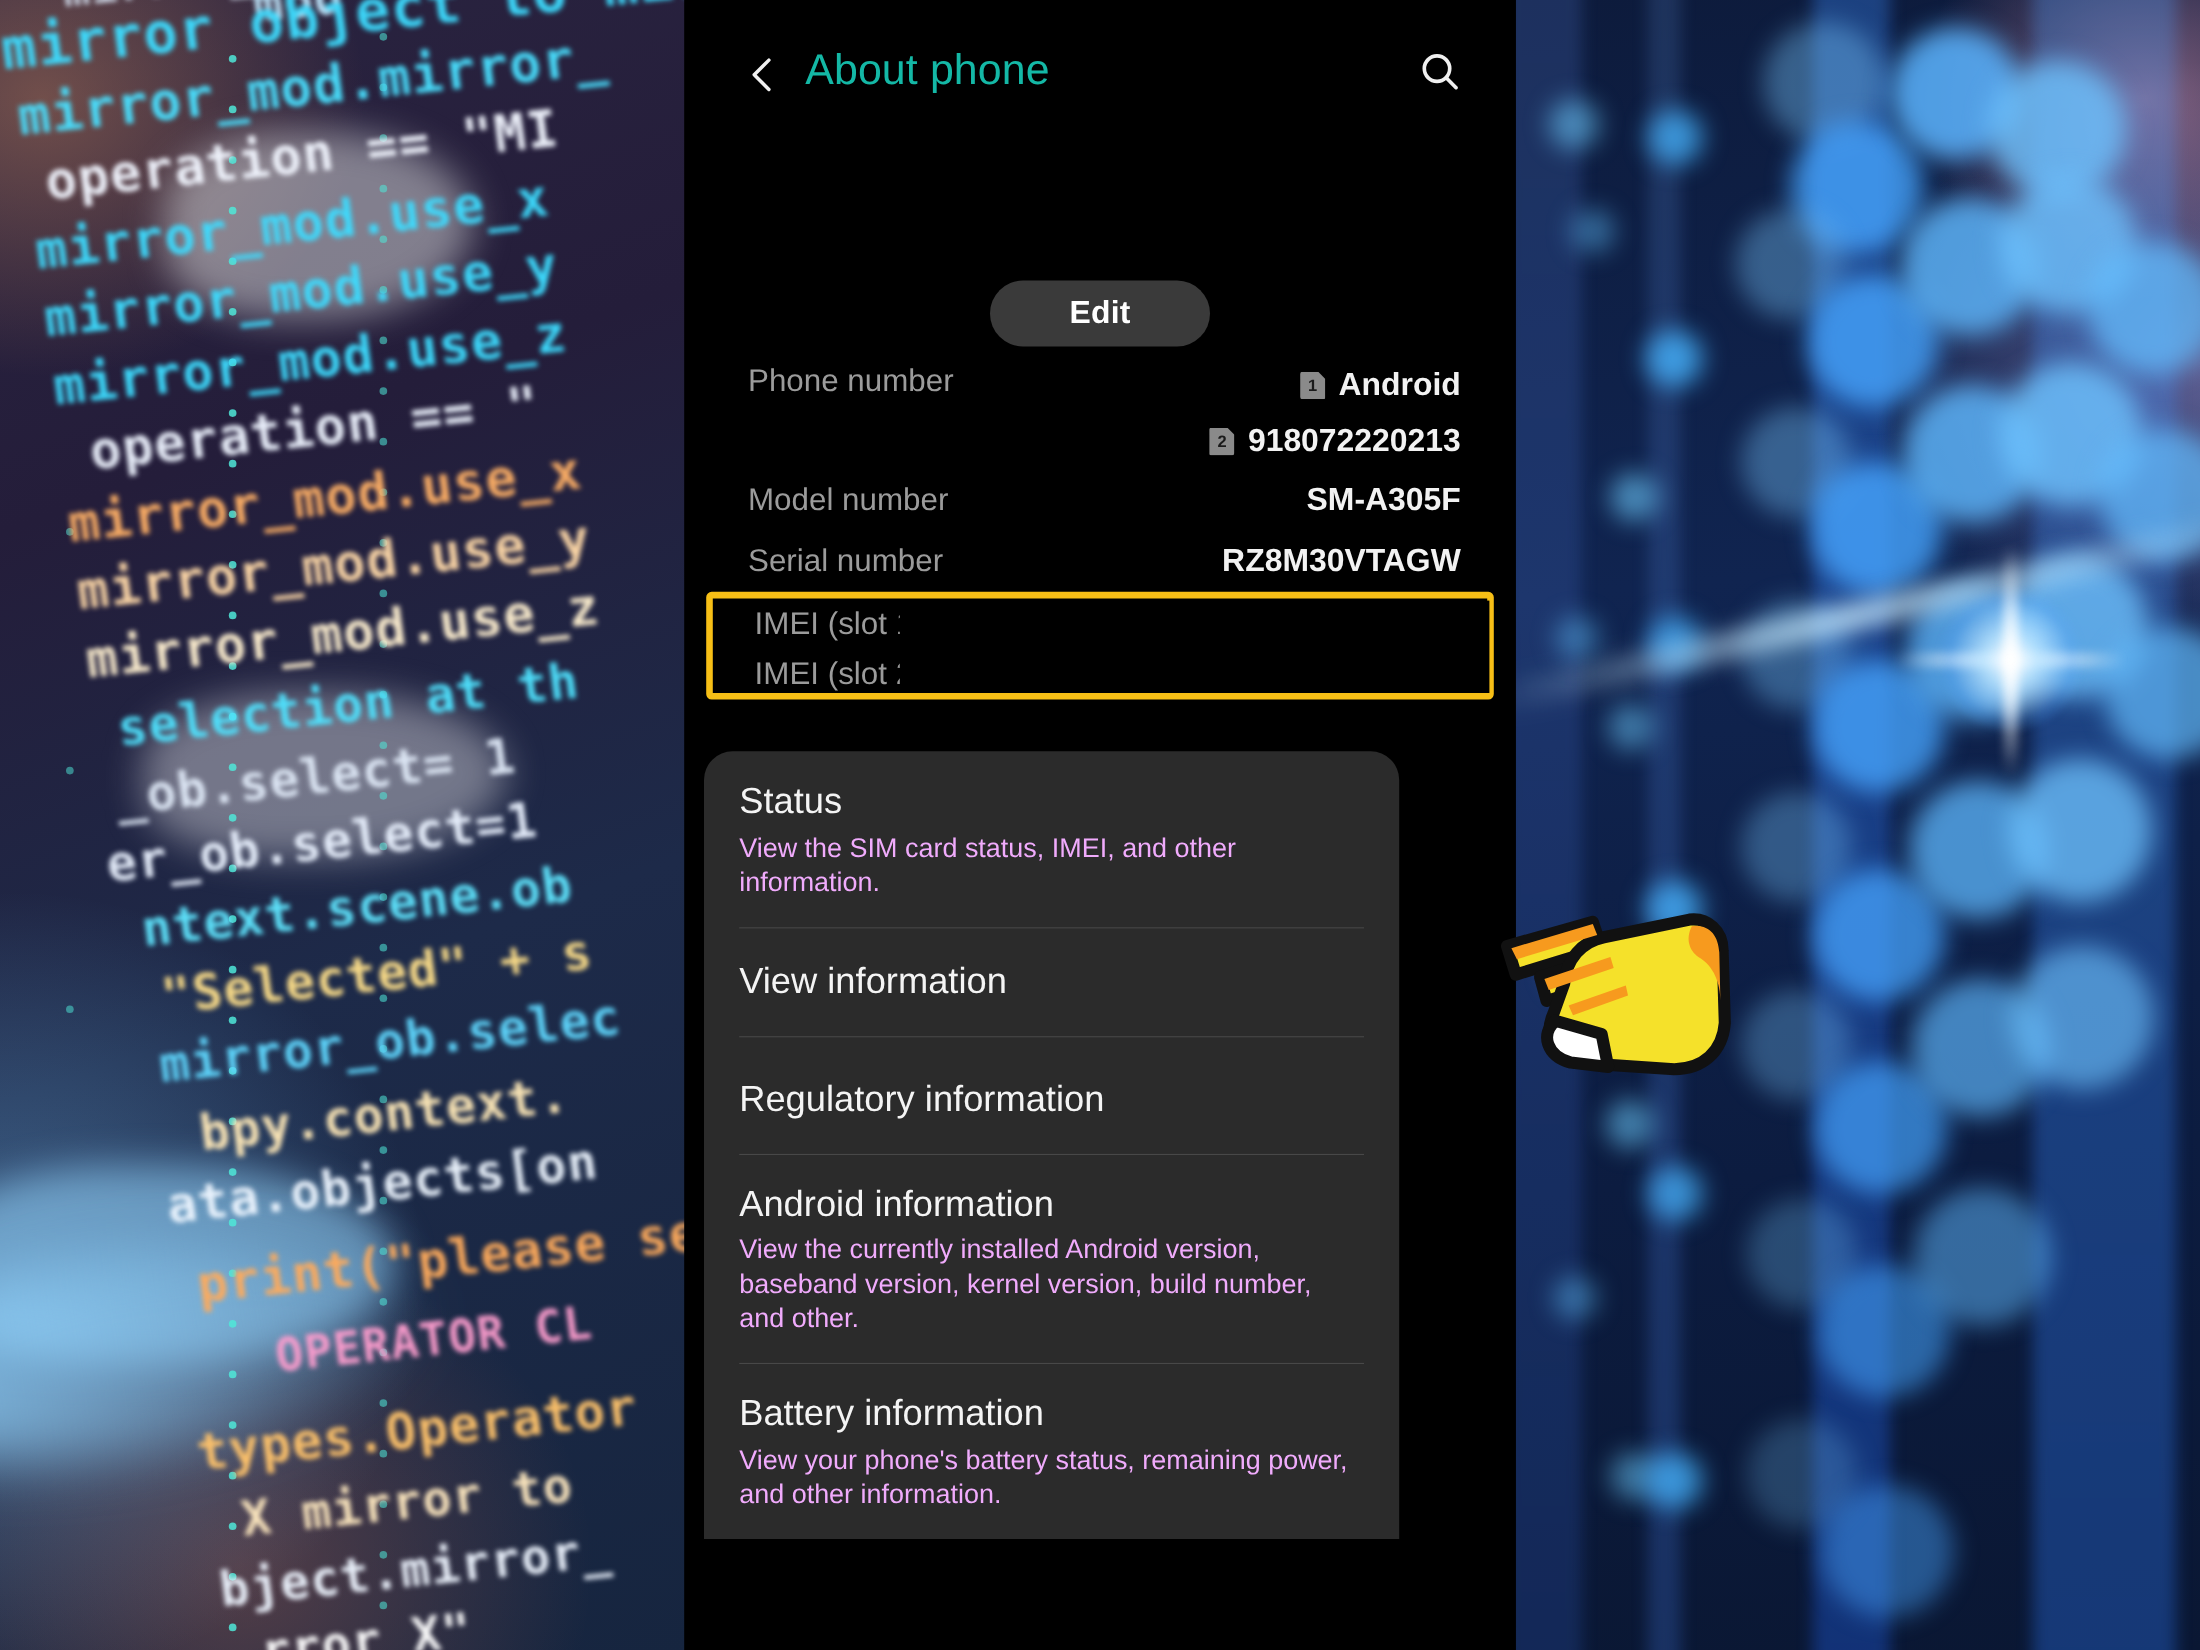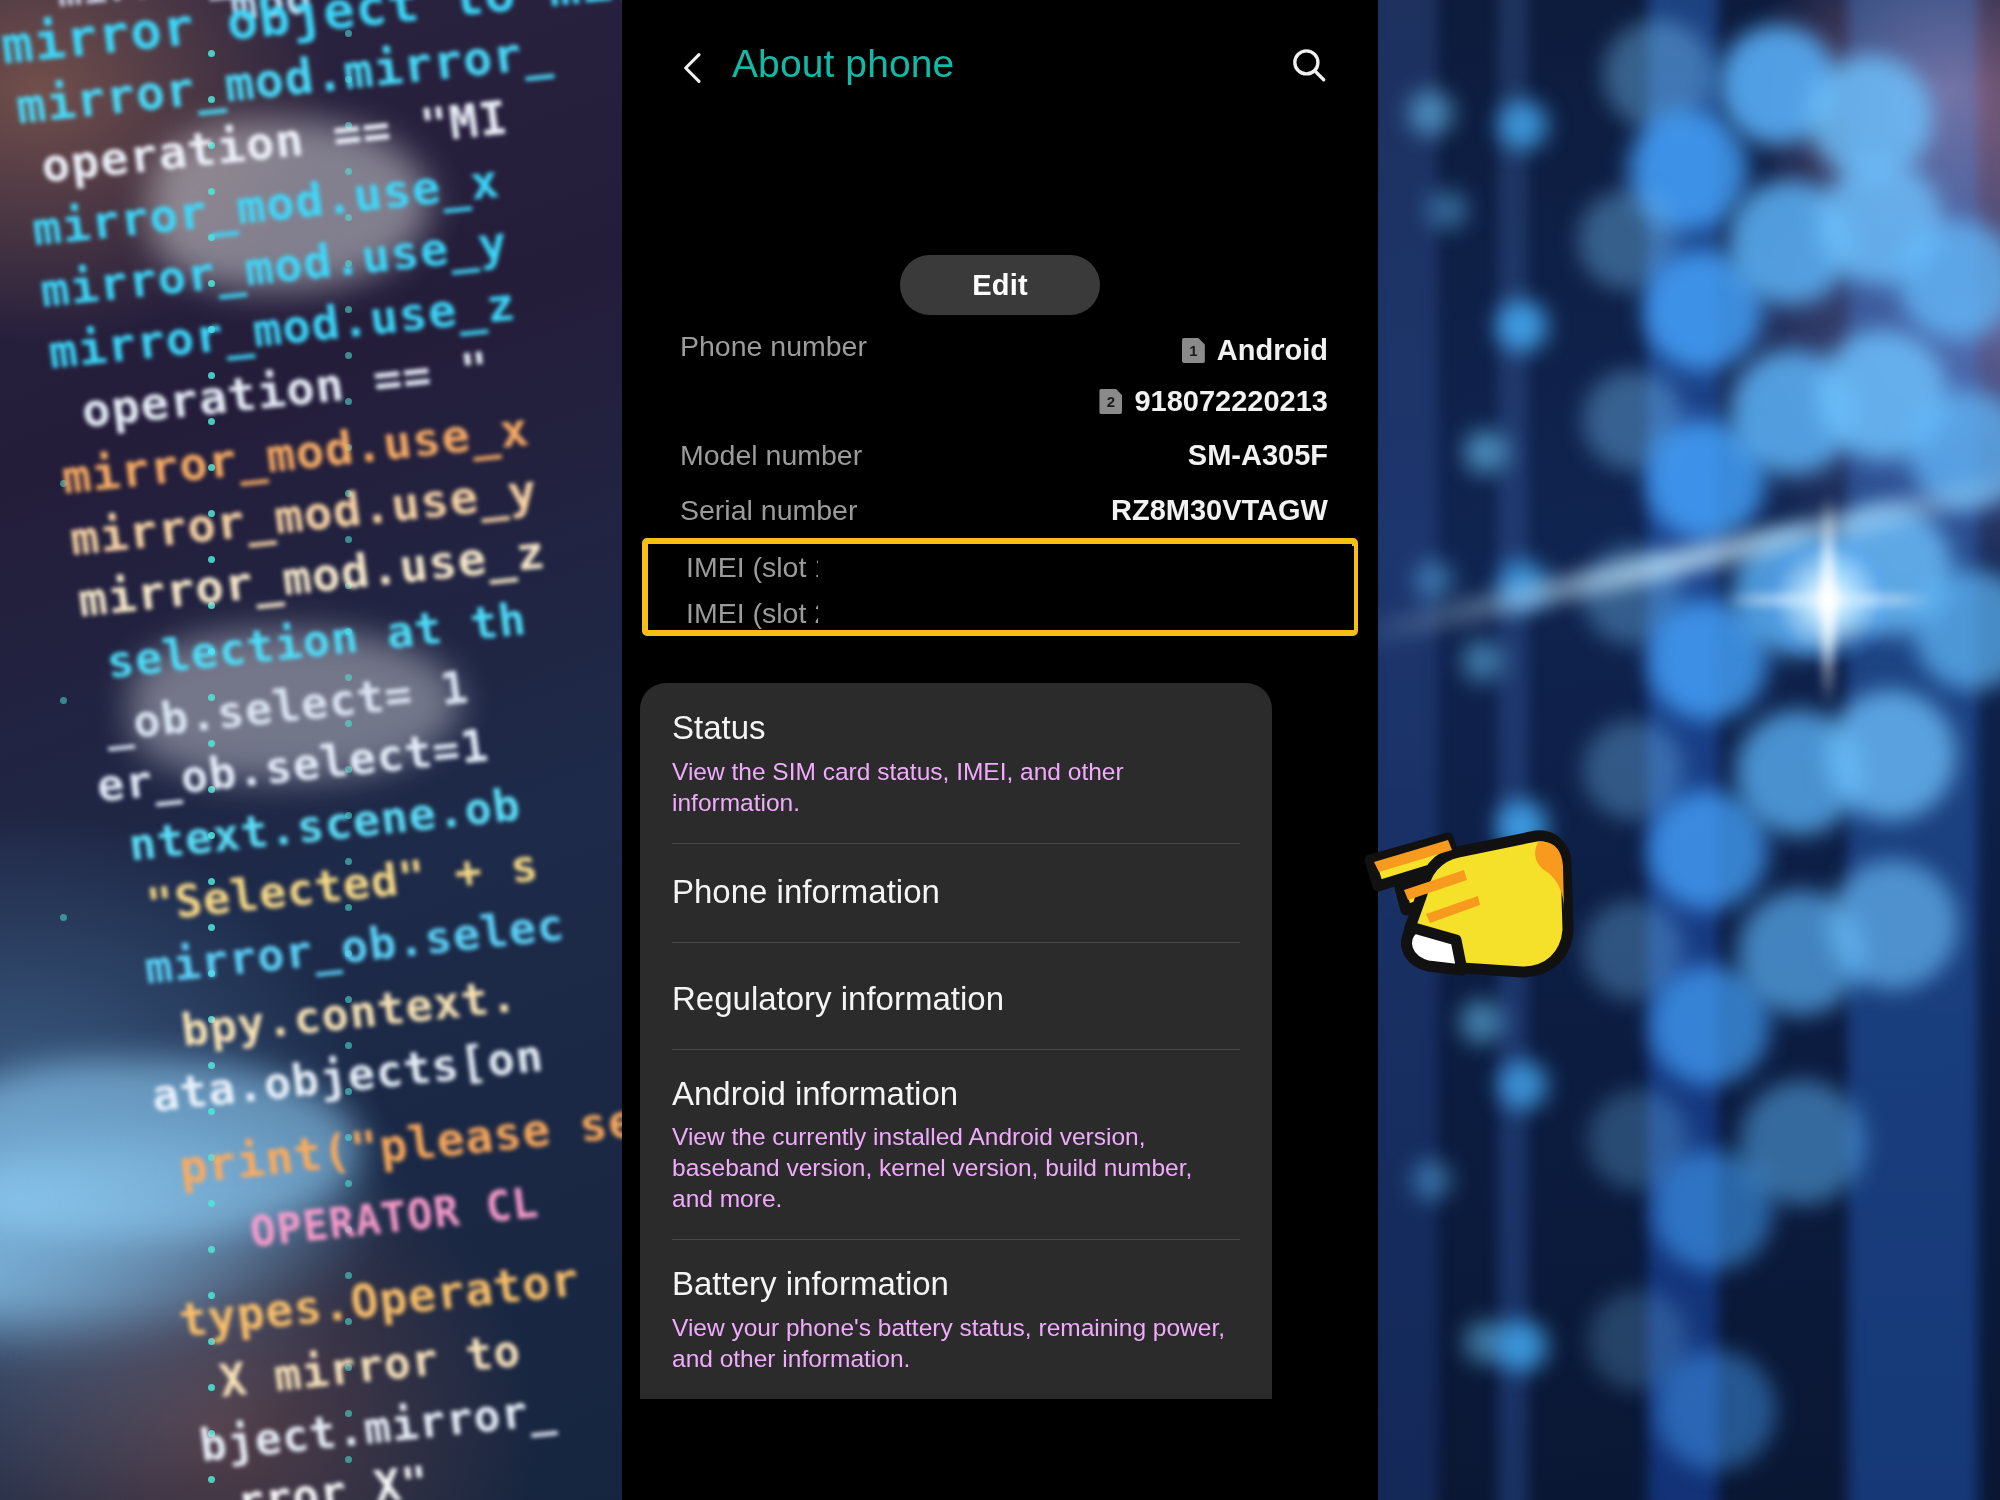--- a/index.html
+++ b/index.html
@@ -443,30 +443,30 @@
     </div>
 
     <div class="card">
 
       <div class="card-item">
         <div class="card-title">Status</div>
         <div class="card-sub">View the SIM card status, IMEI, and other information.</div>
       </div>
 
       <div class="card-item" style="padding-top:30px; padding-bottom:30px;">
-        <div class="card-title">Phone information</div>
+        <div class="card-title">View information</div>
       </div>
 
       <div class="card-item" style="padding-top:38px; padding-bottom:30px;">
         <div class="card-title">Regulatory information</div>
       </div>
 
       <div class="card-item">
         <div class="card-title">Android information</div>
-        <div class="card-sub">View the currently installed Android version, baseband version, kernel version, build number, and more.</div>
+        <div class="card-sub">View the currently installed Android version, baseband version, kernel version, build number, and other.</div>
       </div>
 
       <div class="card-item">
         <div class="card-title">Battery information</div>
         <div class="card-sub">View your phone's battery status, remaining power, and other information.</div>
       </div>
 
     </div>
   </div>
 

